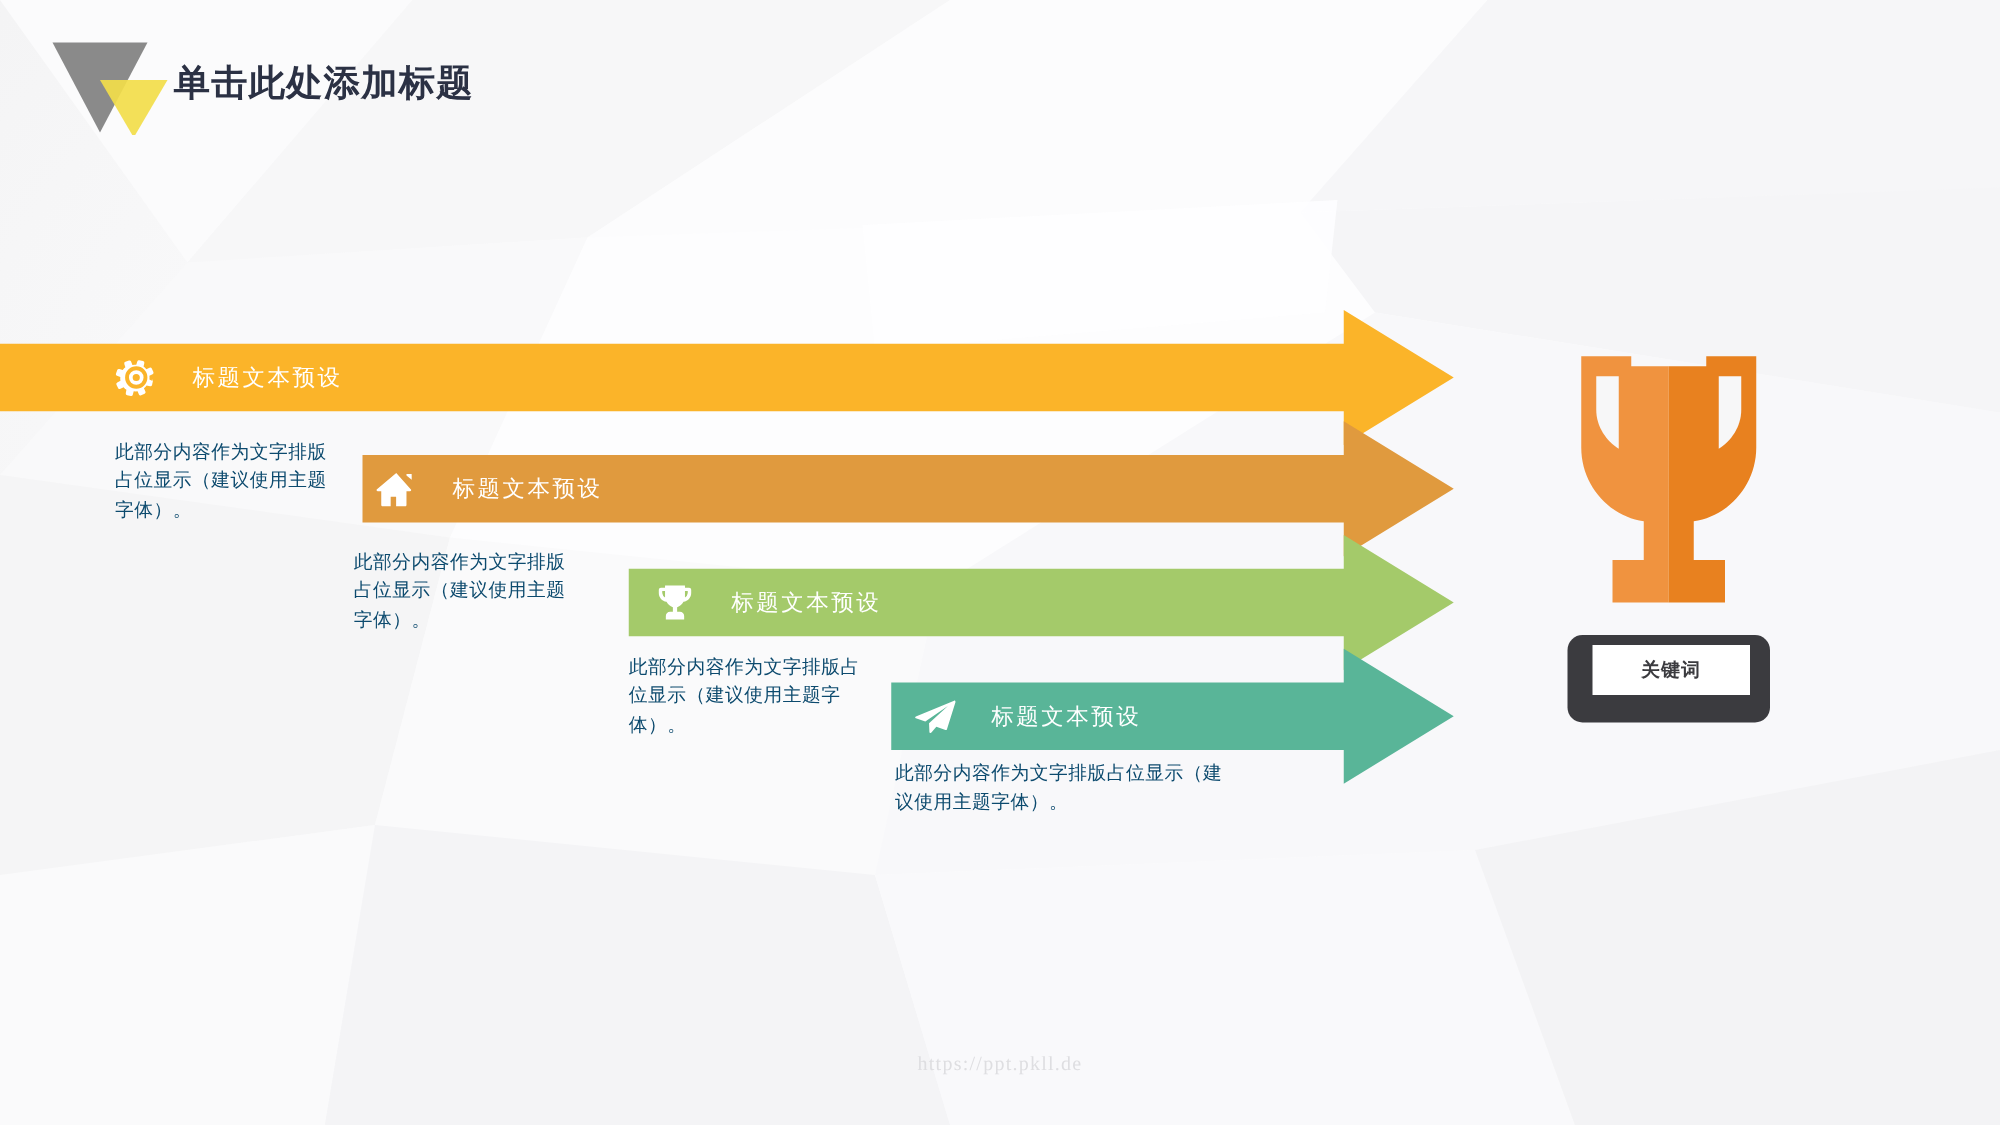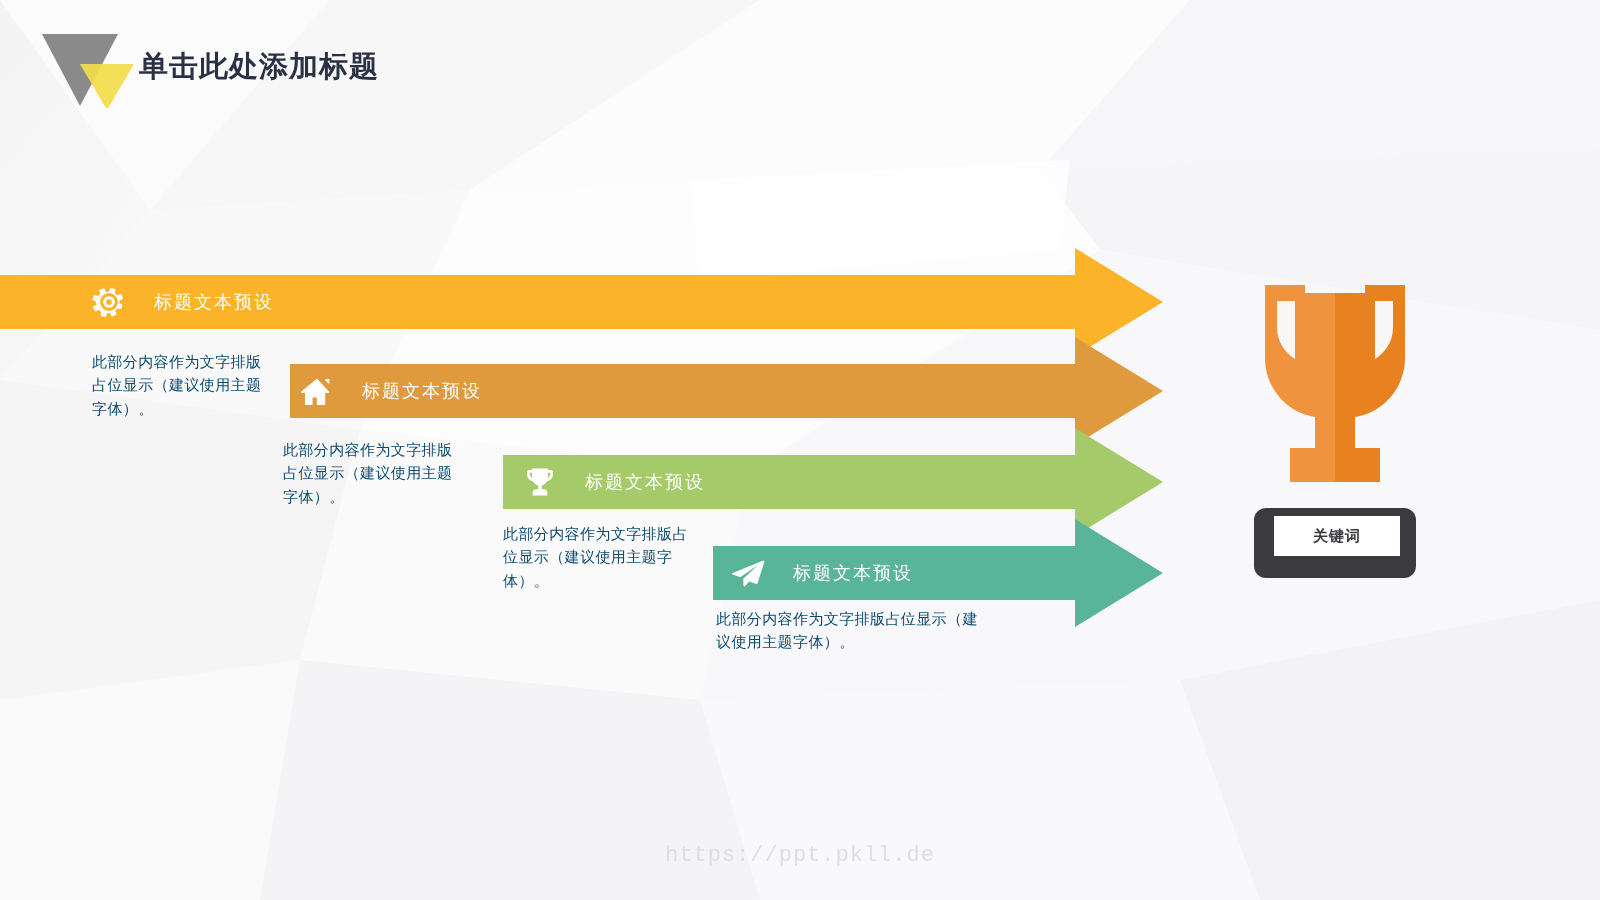--- a/index.html
+++ b/index.html
@@ -126,24 +126,24 @@
     letter-spacing: 1px;
   }
 
   
   .watermark {
     position: absolute;
     left: 0;
     top: 843px;
     width: 100%;
     text-align: center;
-    font-size: 22px;
+    font-size: 16px;
     color: #dedee1;
     letter-spacing: 1px;
-    font-family: Liberation Mono, monospace;
+    font-family: Liberation Serif, serif;
   }
 </style>
 </head>
 <body>
 
 <div id="slide">
 
   <div class="bg-base"></div>
   <svg class="bg-poly" viewBox="0 0 1600 900" preserveAspectRatio="none" aria-hidden="true">
     <polygon points="0,0 330,0 150,210" fill="#fbfbfc"></polygon>

